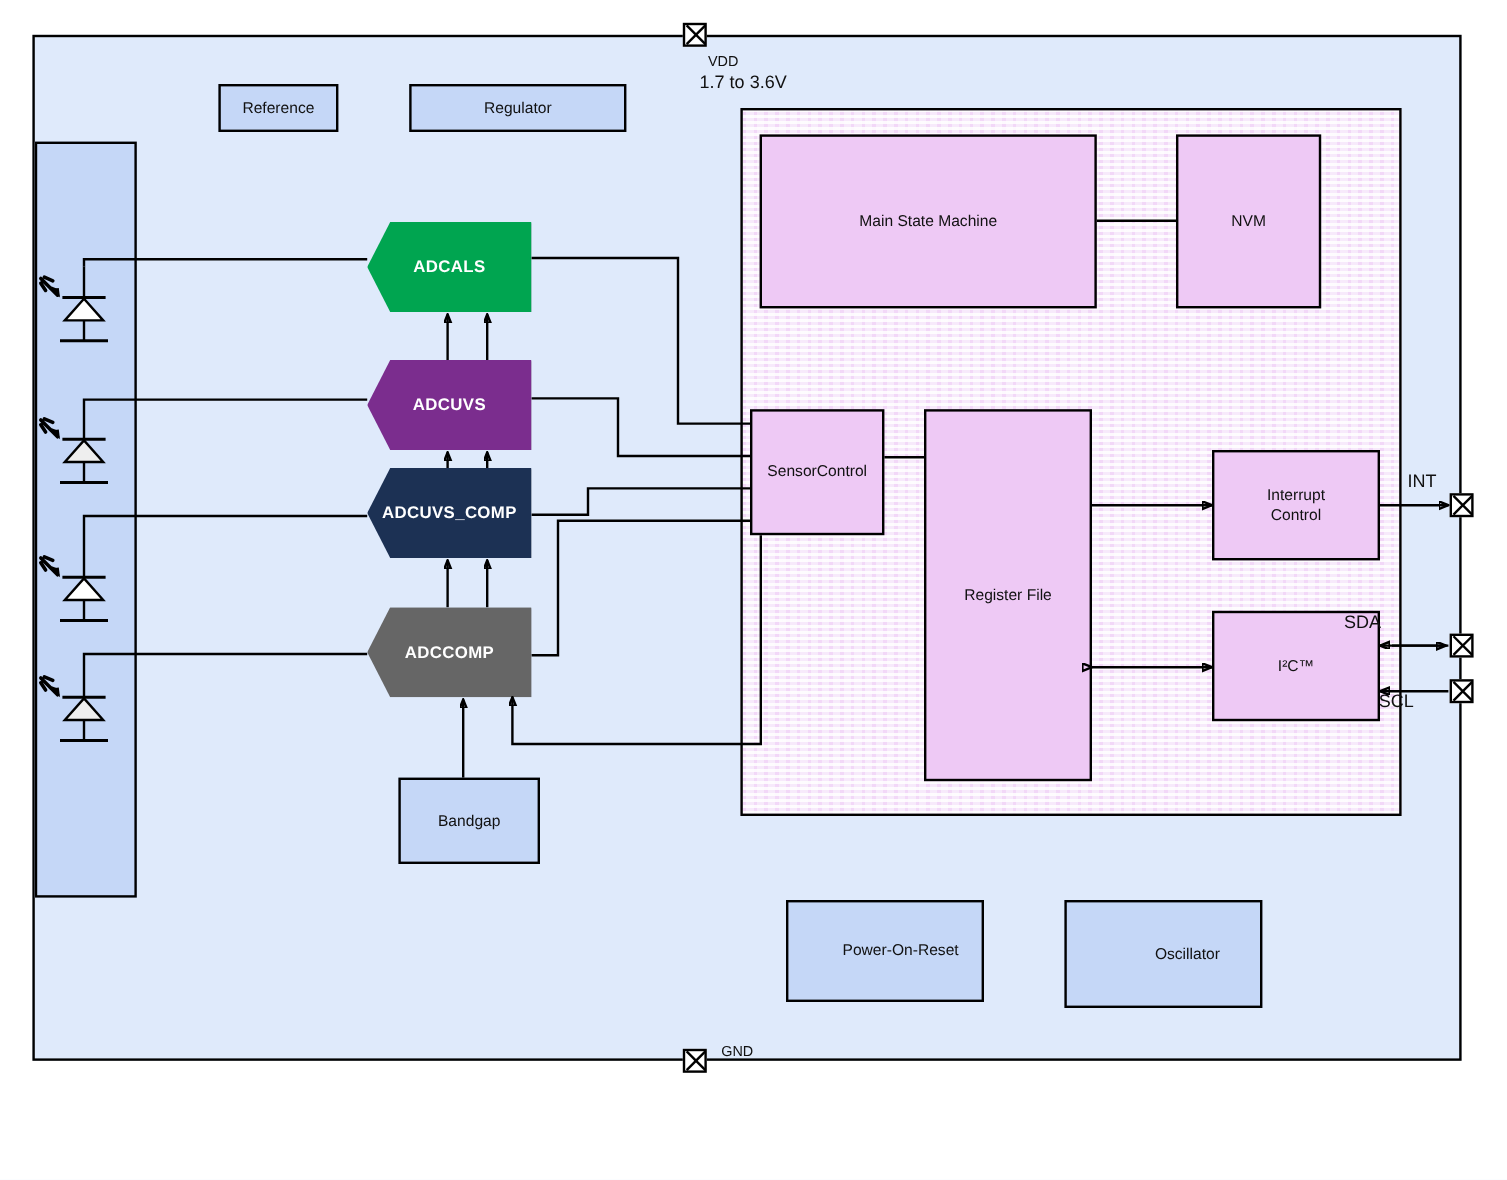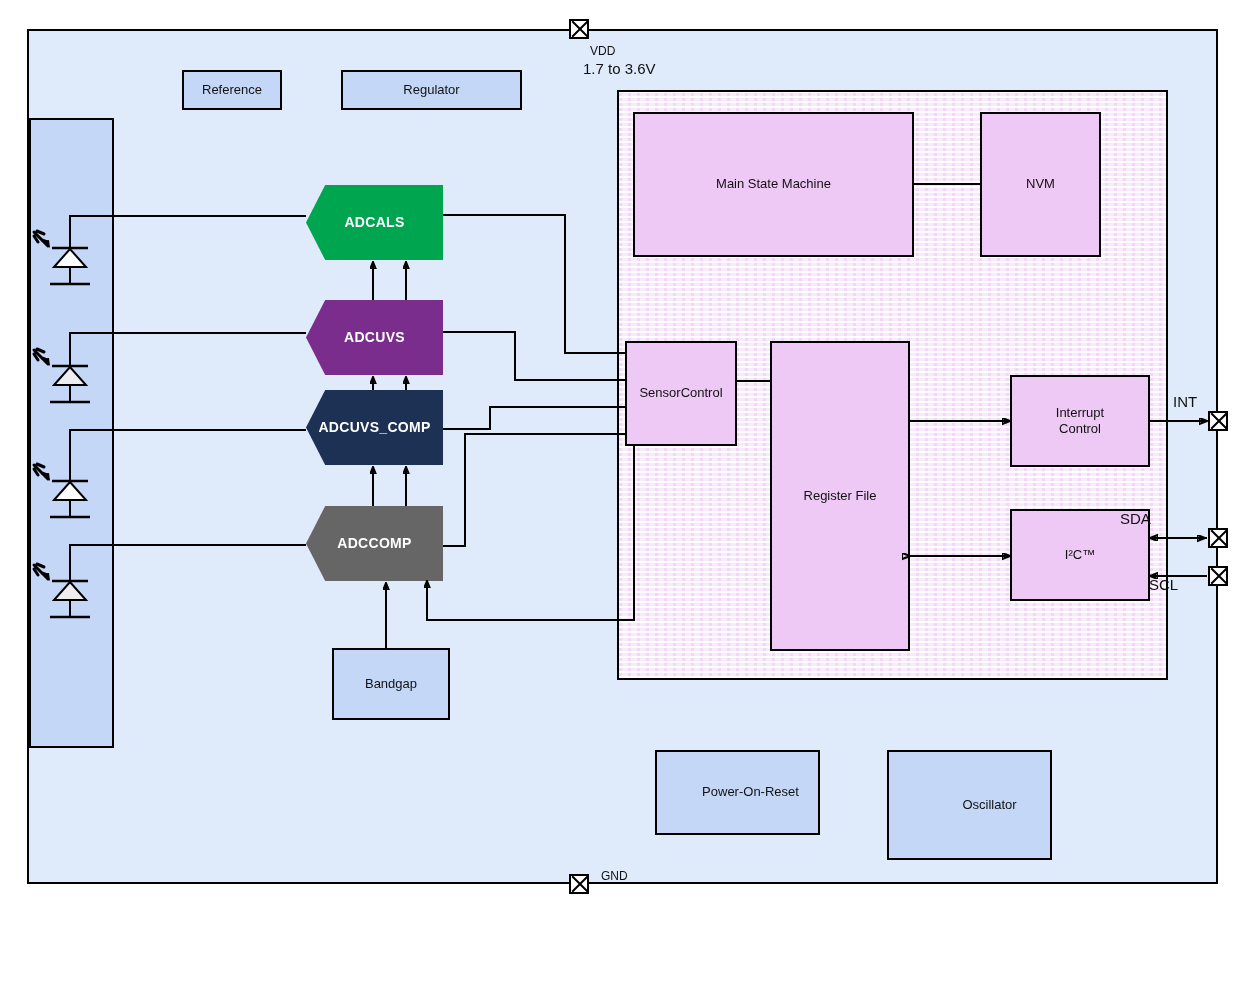--- a/index.html
+++ b/index.html
@@ -82,21 +82,21 @@
   </div>
 
   <div class="box analog" style="left:332px;top:648px;width:118px;height:72px;">
     <span>Bandgap</span>
   </div>
 
   <div class="box analog" style="left:655px;top:750px;width:165px;height:85px;padding-left:26px;">
     <span>Power-On-Reset</span>
   </div>
 
-  <div class="box analog" style="left:887px;top:750px;width:165px;height:110px;padding-left:40px;">
+  <div class="box analog" style="left:887px;top:750px;width:165px;height:90px;padding-left:40px;">
     <span>Oscillator</span>
   </div>
 
   <div class="box digital" style="left:633px;top:112px;width:281px;height:145px;">
     <span>Main State Machine</span>
   </div>
 
   <div class="box digital" style="left:980px;top:112px;width:121px;height:145px;">
     <span>NVM</span>
   </div>

